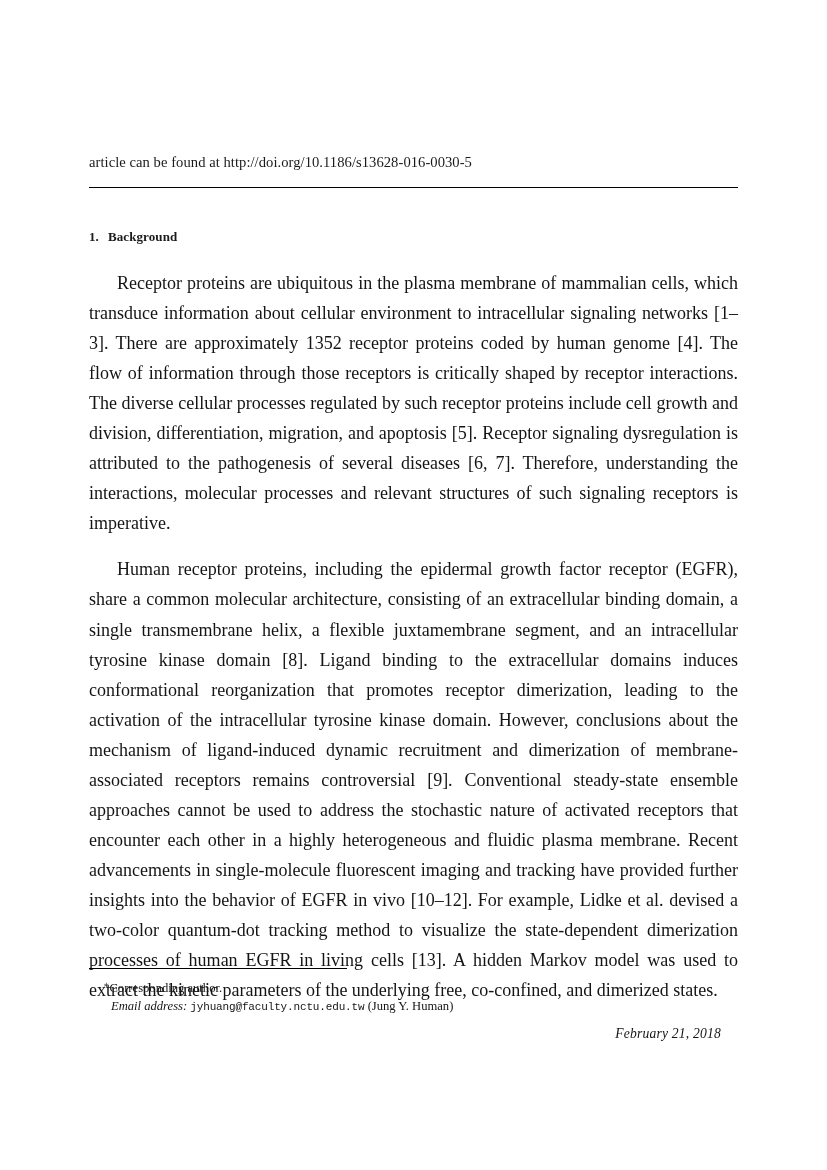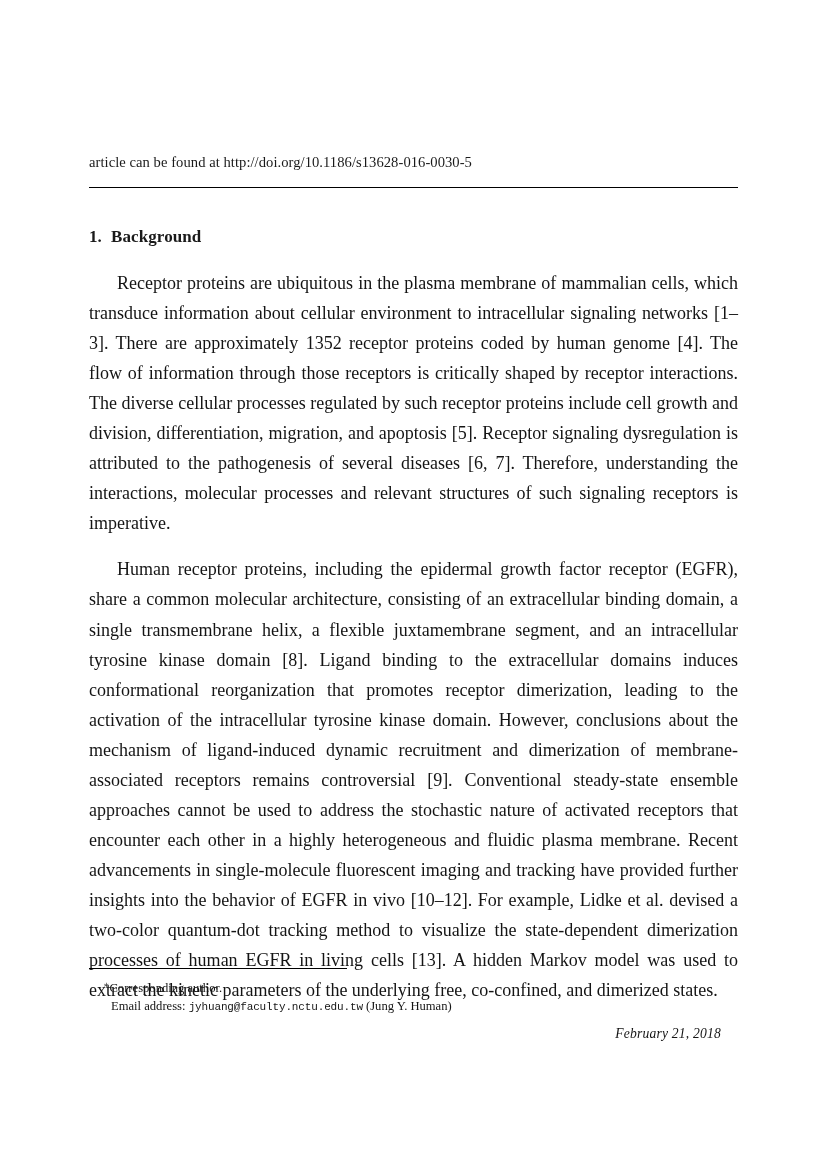--- a/index.html
+++ b/index.html
@@ -45,21 +45,21 @@
     left: 89px;
     top: 187px;
     width: 649px;
     height: 1.4px;
     background: #000000;
   }
 
   
   .section-heading {
     top: 226px;
-    font-size: 17px;
+    font-size: 13px;
     font-weight: bold;
     line-height: 22px;
     letter-spacing: 0.1px;
   }
   .section-heading .sec-num {
     margin-right: 9px;
   }
 
   
   .body-block {
@@ -100,20 +100,21 @@
     padding-left: 14px;
   }
   .footnote .fn-line2 {
     padding-left: 22px;
   }
   .fn-star {
     font-size: 9.5px;
     vertical-align: 4px;
   }
   .fn-italic {
+    font-style: italic;
   }
   .fn-mono {
     font-family: "Liberation Mono", "DejaVu Sans Mono", monospace;
     font-size: 11px;
     letter-spacing: -0.15px;
   }
 
   
   .page-date {
     position: absolute;

